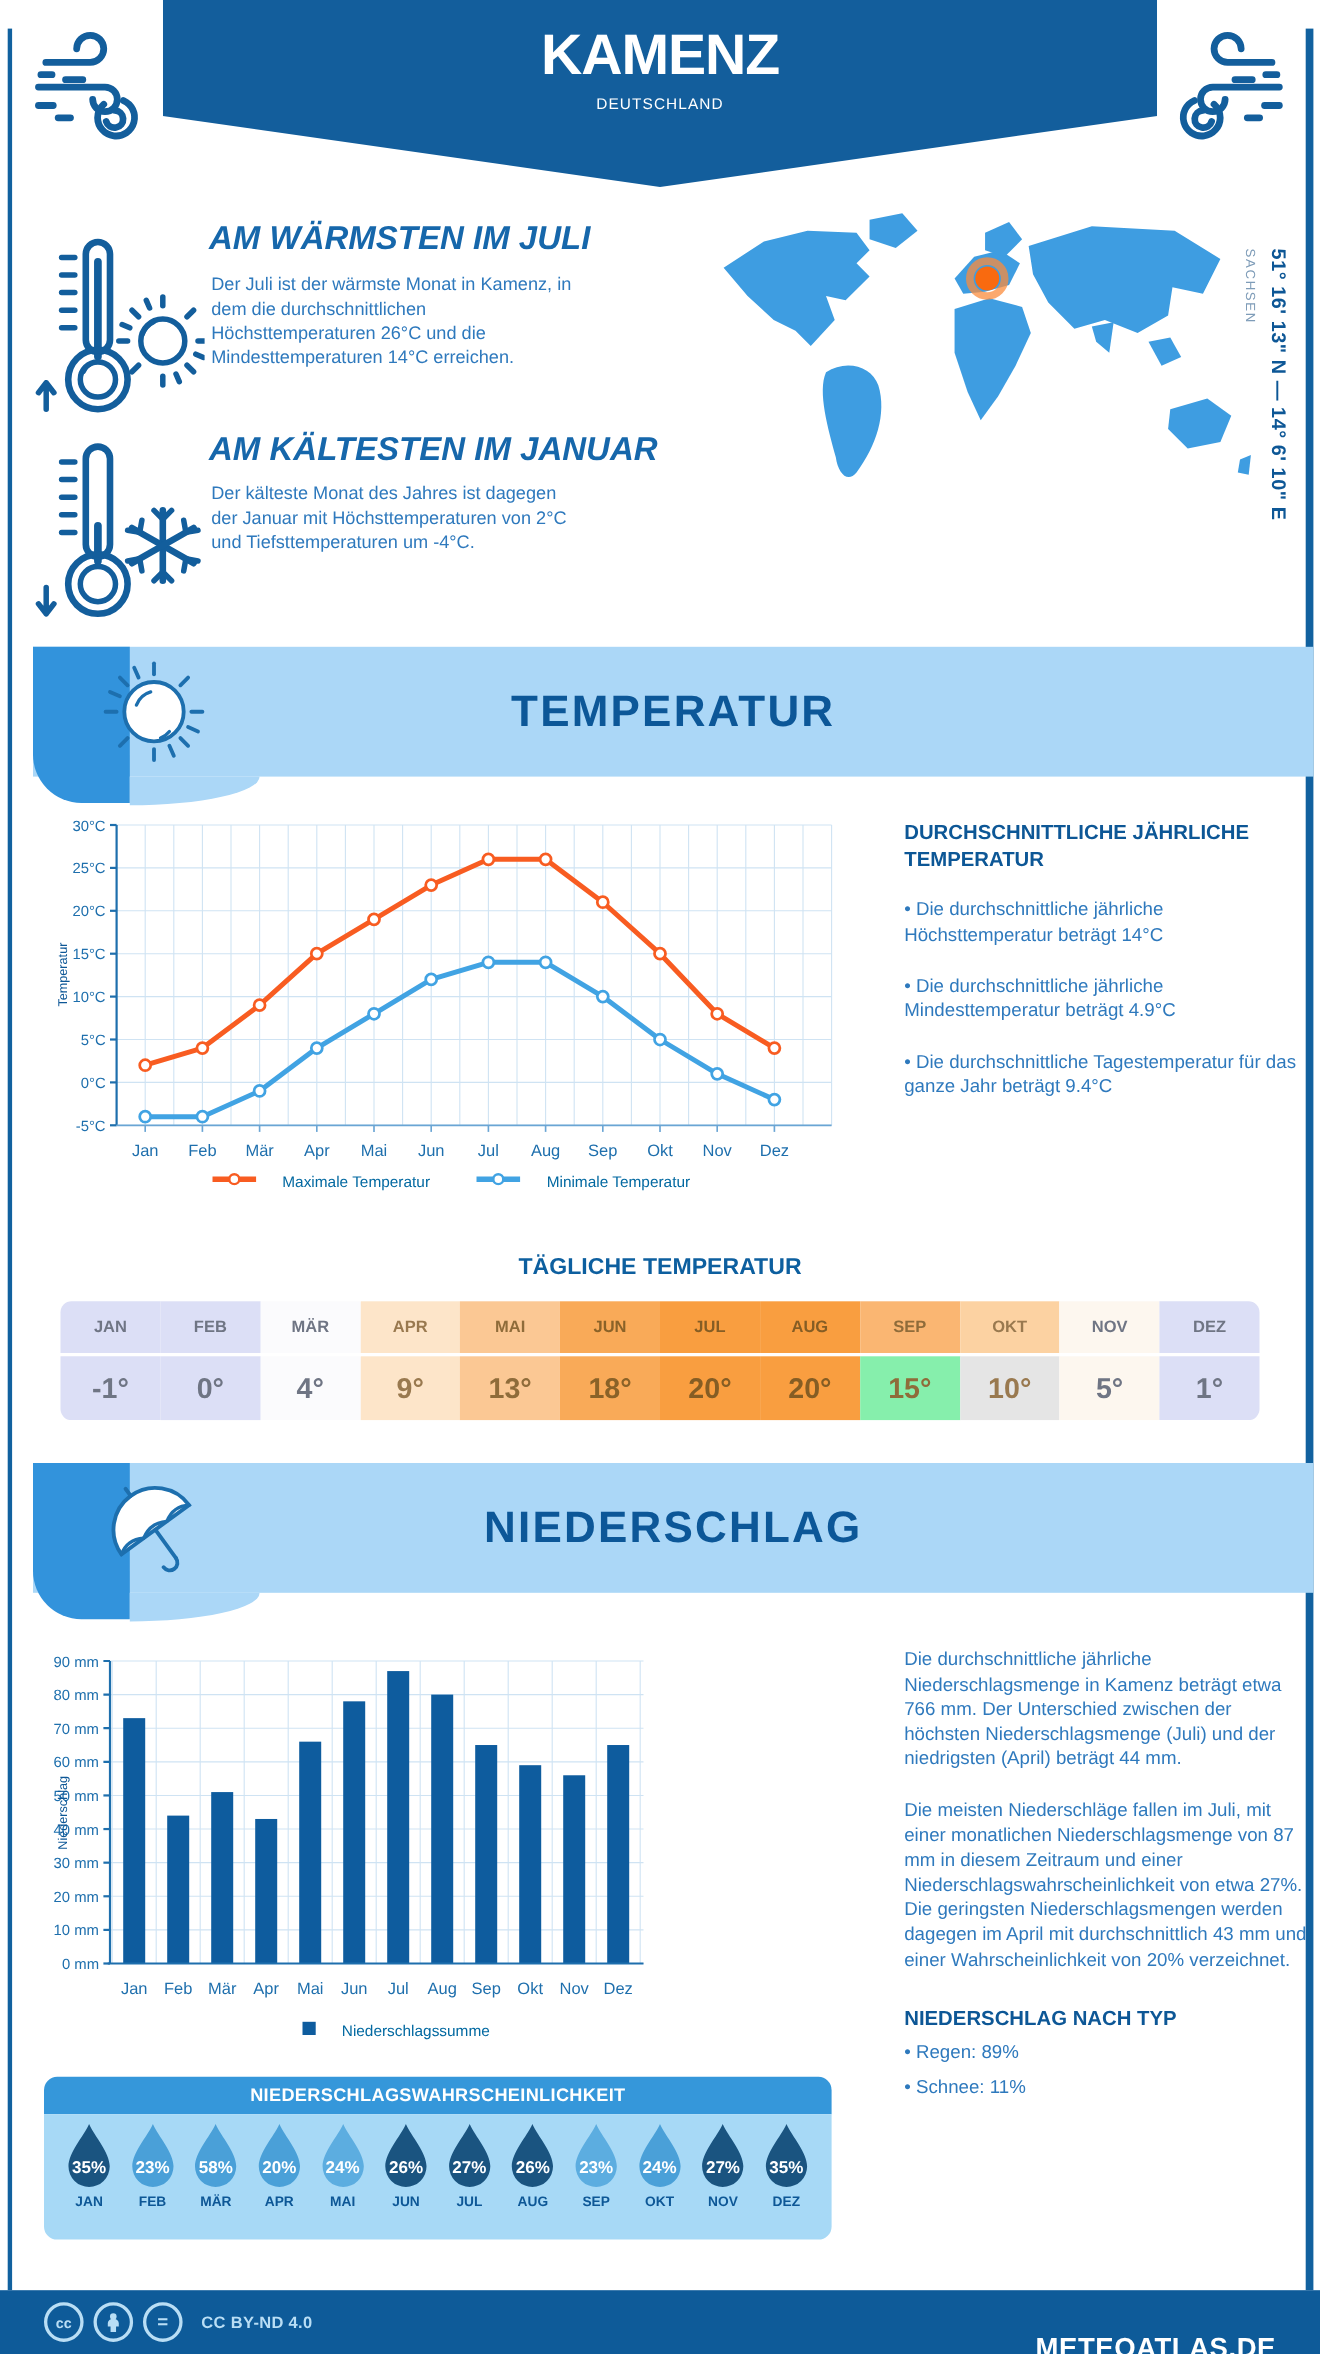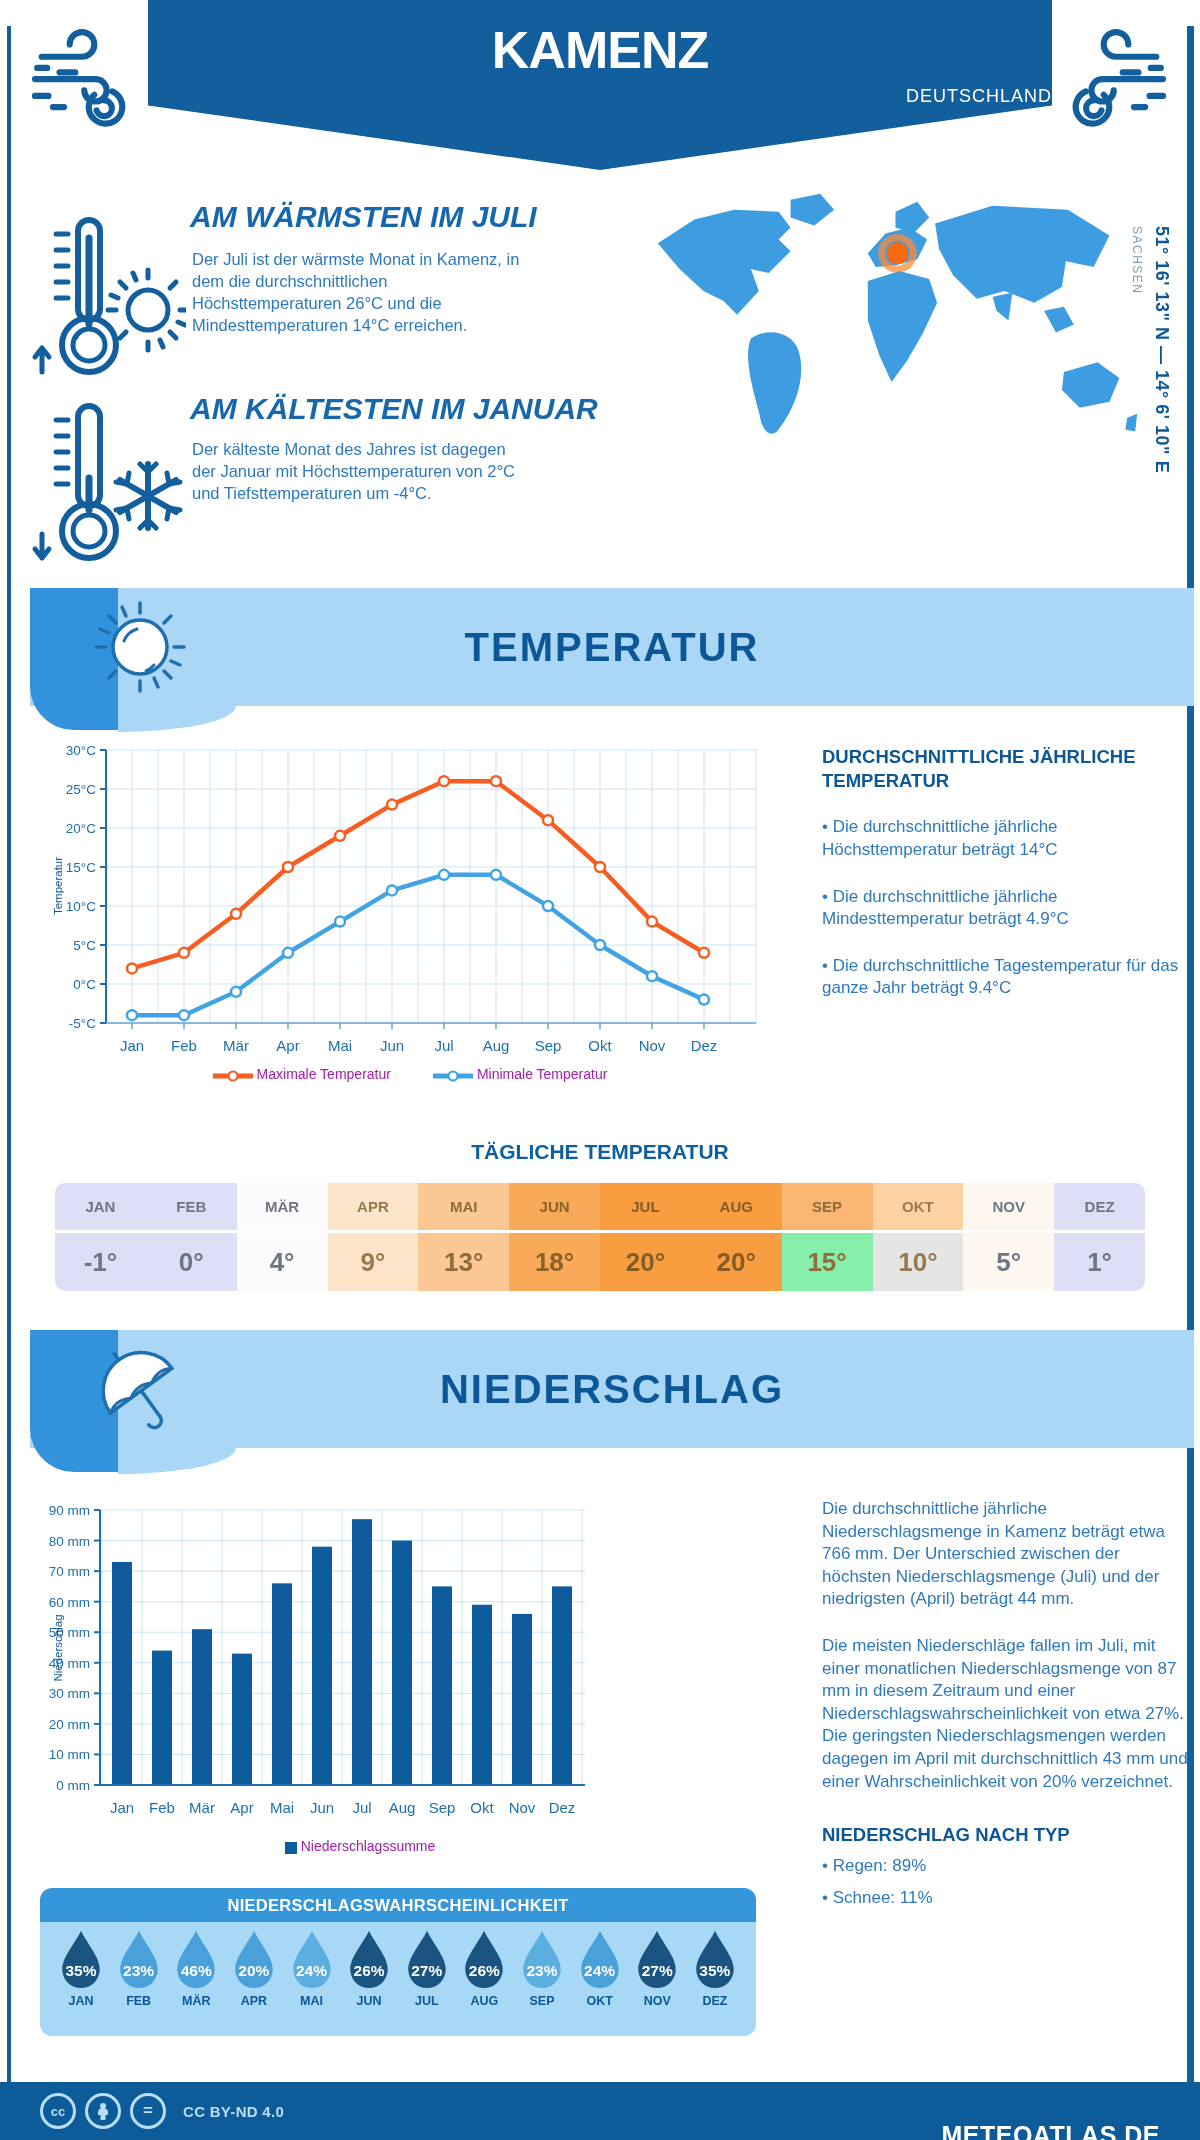--- a/index.html
+++ b/index.html
@@ -8,21 +8,21 @@
 
   
   .frame{position:absolute;top:26px;bottom:58px;background:#11619f;}
   .frame.l{left:7px;width:4px;}
   .frame.r{right:6px;width:7px;}
 
   
   .header-banner{position:absolute;left:148px;width:904px;top:0;height:170px;background:#135e9c;
     clip-path:polygon(0 0,100% 0,100% 62%,50% 100%,0 62%);text-align:center;color:#fff;}
   .city{margin-top:20px;font-size:52px;font-weight:700;letter-spacing:-1px;}
-  .country{margin-top:6px;font-size:18px;letter-spacing:1px;text-align:right;}
+  .country{margin-top:6px;font-size:14px;letter-spacing:1px;}
   .wind{position:absolute;top:22px;width:112px;height:112px;}
   .wind.left{left:26px;}
   .wind.right{left:1060px;transform:scaleX(-1);}
 
   
   .intro-heading{position:absolute;left:190px;width:480px;font-size:30px;font-weight:700;color:#1667ab;font-style:italic;}
   .intro-text{position:absolute;left:192px;width:336px;font-size:16.5px;line-height:1.34;color:#2e79bd;}
   .intro-icon{position:absolute;left:26px;width:160px;height:175px;}
 
   
@@ -38,21 +38,21 @@
   .band .curve{position:absolute;left:88px;top:118px;width:118px;height:26px;background:#abd7f7;border-bottom-right-radius:100% 100%;}
   .band .icon{position:absolute;left:58px;top:7px;width:104px;height:104px;}
   .band h2{position:absolute;left:0;right:0;top:0;height:118px;margin:0;display:flex;align-items:center;justify-content:center;
     font-size:40px;font-weight:700;color:#0c5798;letter-spacing:2px;}
 
   
   #temp-chart{position:absolute;left:40px;top:730px;width:740px;height:360px;}
   #precip-chart{position:absolute;left:40px;top:1495px;width:640px;height:370px;}
   .ylab{position:absolute;font-size:11.5px;color:#0d5796;white-space:nowrap;transform:translate(-50%,-50%) rotate(-90deg);}
   .legend-row{position:absolute;display:flex;justify-content:center;align-items:center;gap:42px;}
-  .legend-item{display:flex;align-items:flex-end;gap:4px;font-size:14px;color:#a21caf;}
+  .legend-item{display:flex;align-items:flex-start;gap:24px;font-size:14px;color:#0369a1;}
   .legend-sq{width:12px;height:12px;display:inline-block;}
 
   
   .col-right{position:absolute;left:822px;width:366px;color:#2e79bd;}
   .col-right h3{margin:0 0 4px 0;font-size:18.5px;font-weight:700;color:#0d5796;line-height:1.28;}
   .col-right p{margin:24px 0 0 0;font-size:17px;line-height:1.33;}
   .col-right .bullets p{margin:2px 0 0 0;line-height:1.75;}
 
   
   .daily-heading{position:absolute;left:0;width:1200px;top:1140px;text-align:center;font-size:21px;font-weight:700;color:#0d5f9f;}
@@ -494,21 +494,21 @@
           <svg viewBox="0 0 48 60">
             <path d="M24 2 C19 13 6 27 6 39 a18 18 0 0 0 36 0 C42 27 29 13 24 2 Z" fill="#4aa0d8"></path>
           </svg>
           <span class="drop-pct">23%</span>
           <span class="drop-mon">FEB</span>
         </div>
         <div class="drop-col">
           <svg viewBox="0 0 48 60">
             <path d="M24 2 C19 13 6 27 6 39 a18 18 0 0 0 36 0 C42 27 29 13 24 2 Z" fill="#4aa0d8"></path>
           </svg>
-          <span class="drop-pct">46%</span>
+          <span class="drop-pct">58%</span>
           <span class="drop-mon">MÄR</span>
         </div>
         <div class="drop-col">
           <svg viewBox="0 0 48 60">
             <path d="M24 2 C19 13 6 27 6 39 a18 18 0 0 0 36 0 C42 27 29 13 24 2 Z" fill="#4aa0d8"></path>
           </svg>
           <span class="drop-pct">20%</span>
           <span class="drop-mon">APR</span>
         </div>
         <div class="drop-col">

